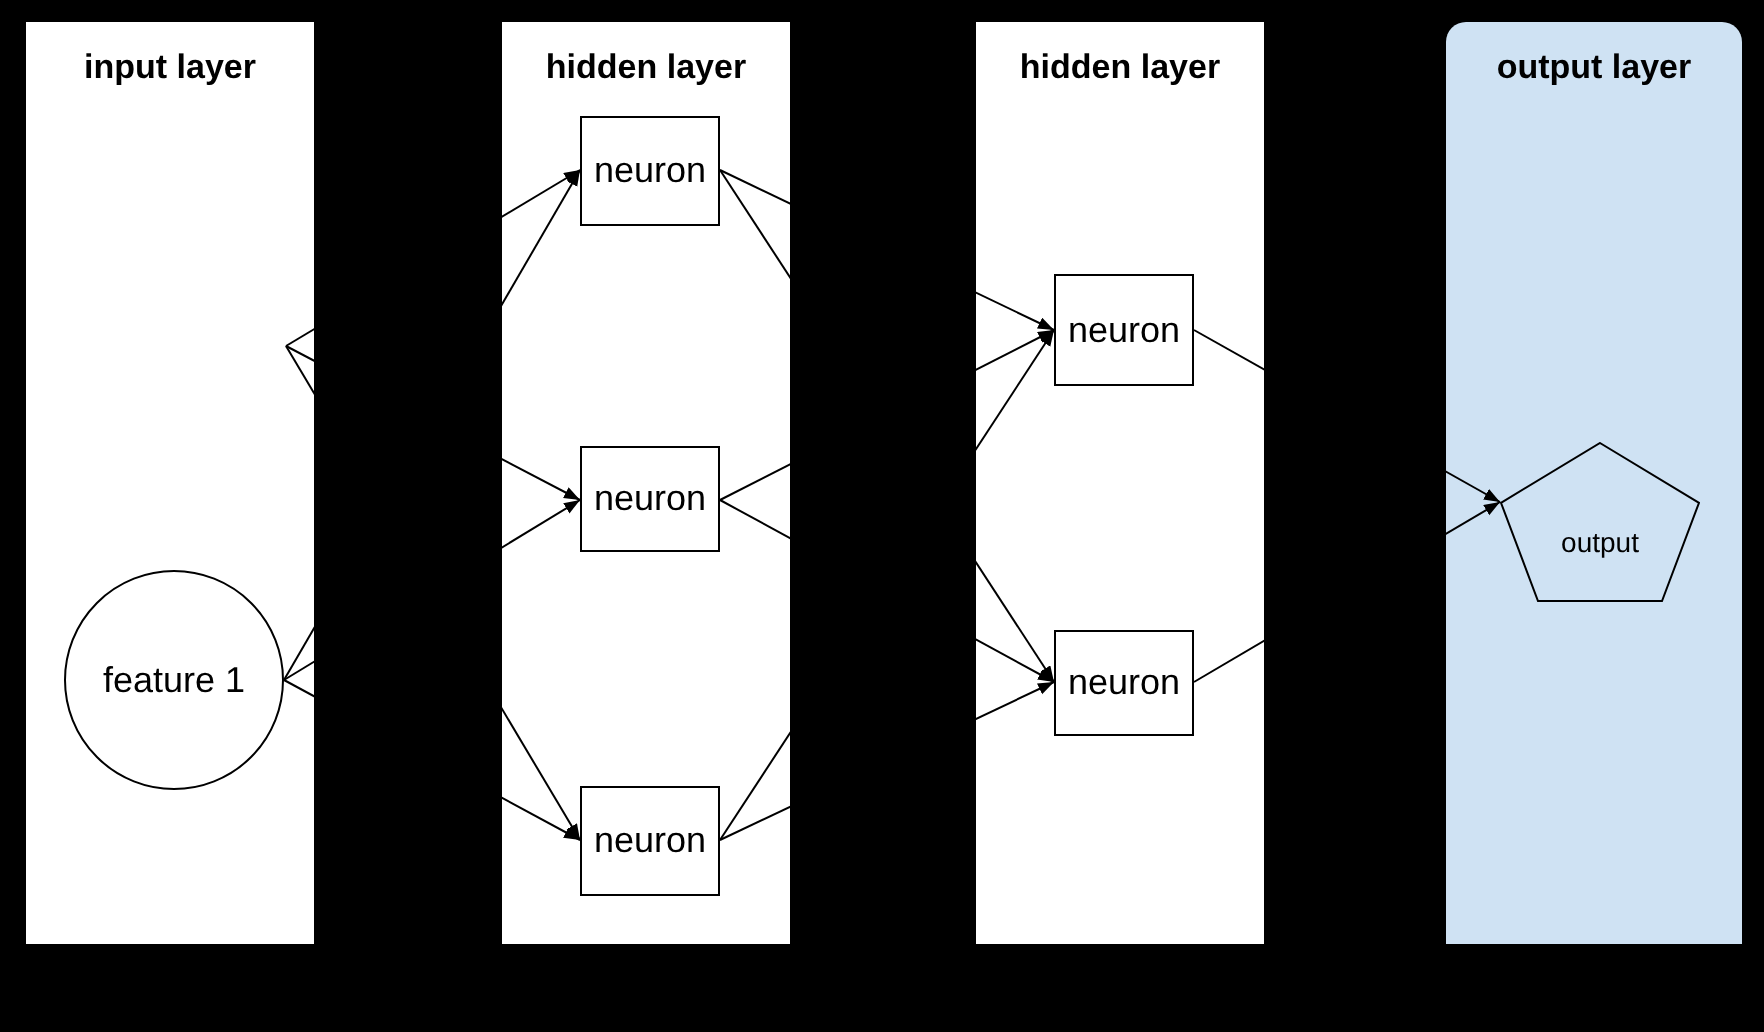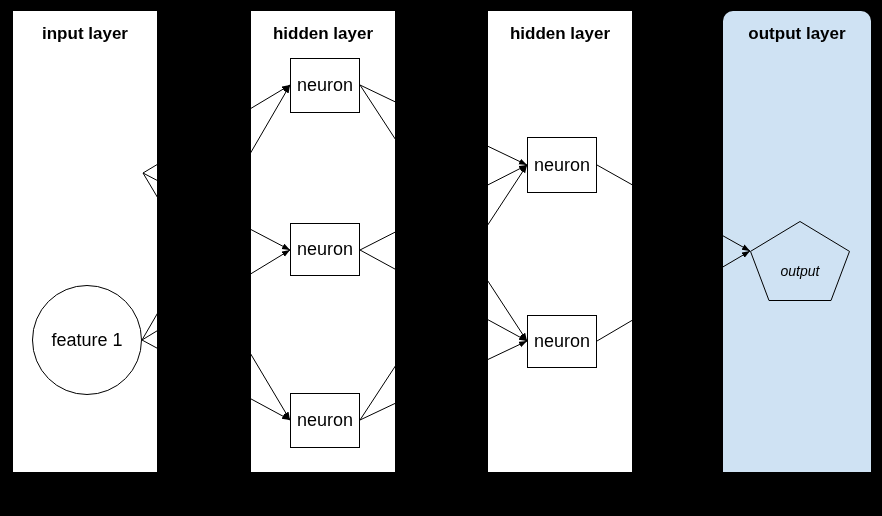--- a/index.html
+++ b/index.html
@@ -22,21 +22,21 @@
     position:absolute;z-index:2;display:flex;align-items:center;justify-content:center;
     box-sizing:border-box;border:1px solid var(--line);background:var(--panel-bg);
     font-size:18px;
   }
   .node.circle{border-radius:50%;}
   .pent-svg{position:absolute;left:750px;top:221px;z-index:2;}
   .pent-svg polygon{fill:var(--output-bg);stroke:var(--line);stroke-width:1;}
   .pent-label{
     position:absolute;left:750px;top:221px;width:100px;height:80px;z-index:3;
     display:flex;align-items:center;justify-content:center;box-sizing:border-box;
-    padding-top:20px;font-size:14px;font-style:italic;
+    padding-top:20px;font-size:14px;
   }
   .wires{position:absolute;left:0;top:0;z-index:4;pointer-events:none;}
   .wires line{stroke:var(--line);stroke-width:1;}
   #arrowhead path{fill:var(--line);}
   .gap-cover{fill:var(--bg);}
 </style>
 </head>
 <body>
 
 <div class="canvas">

